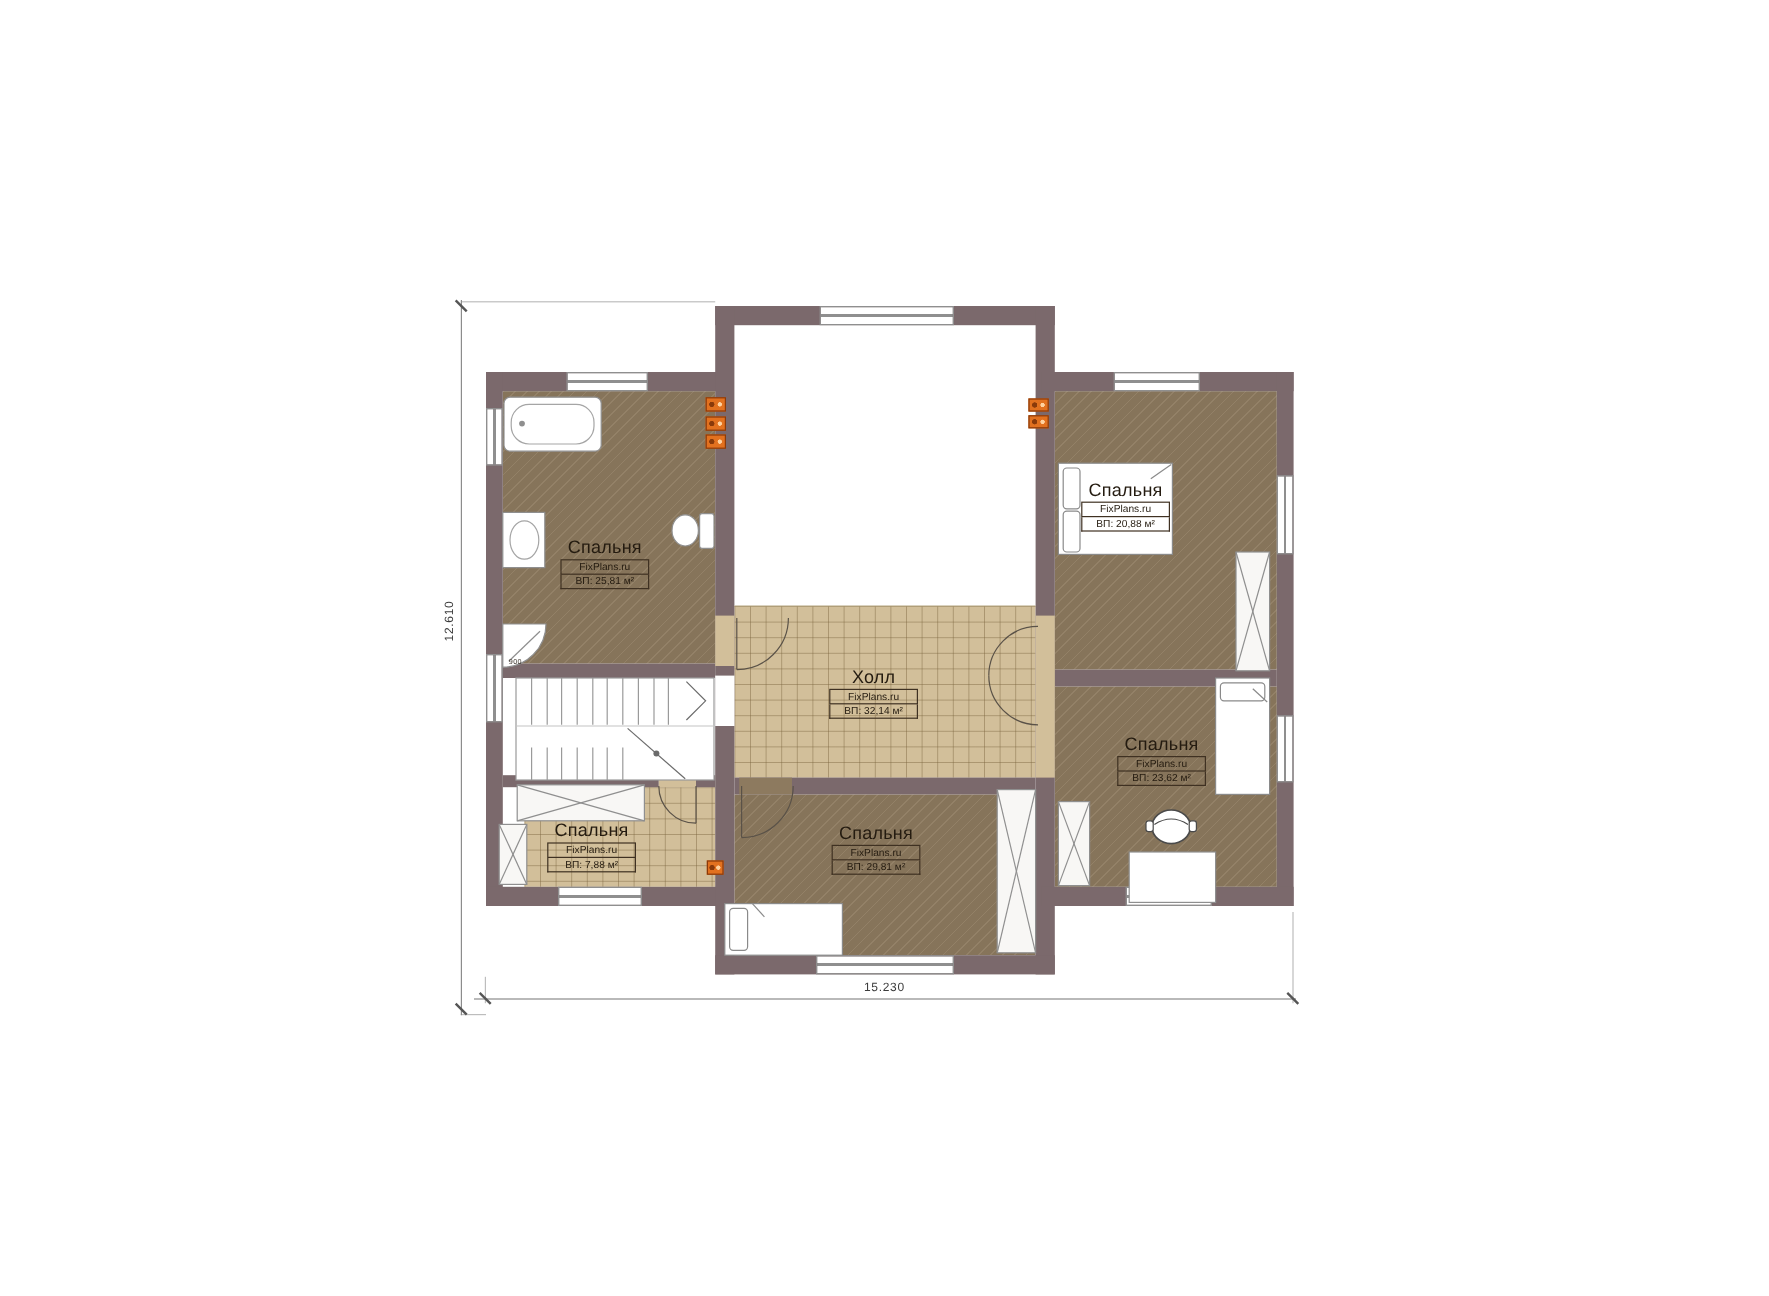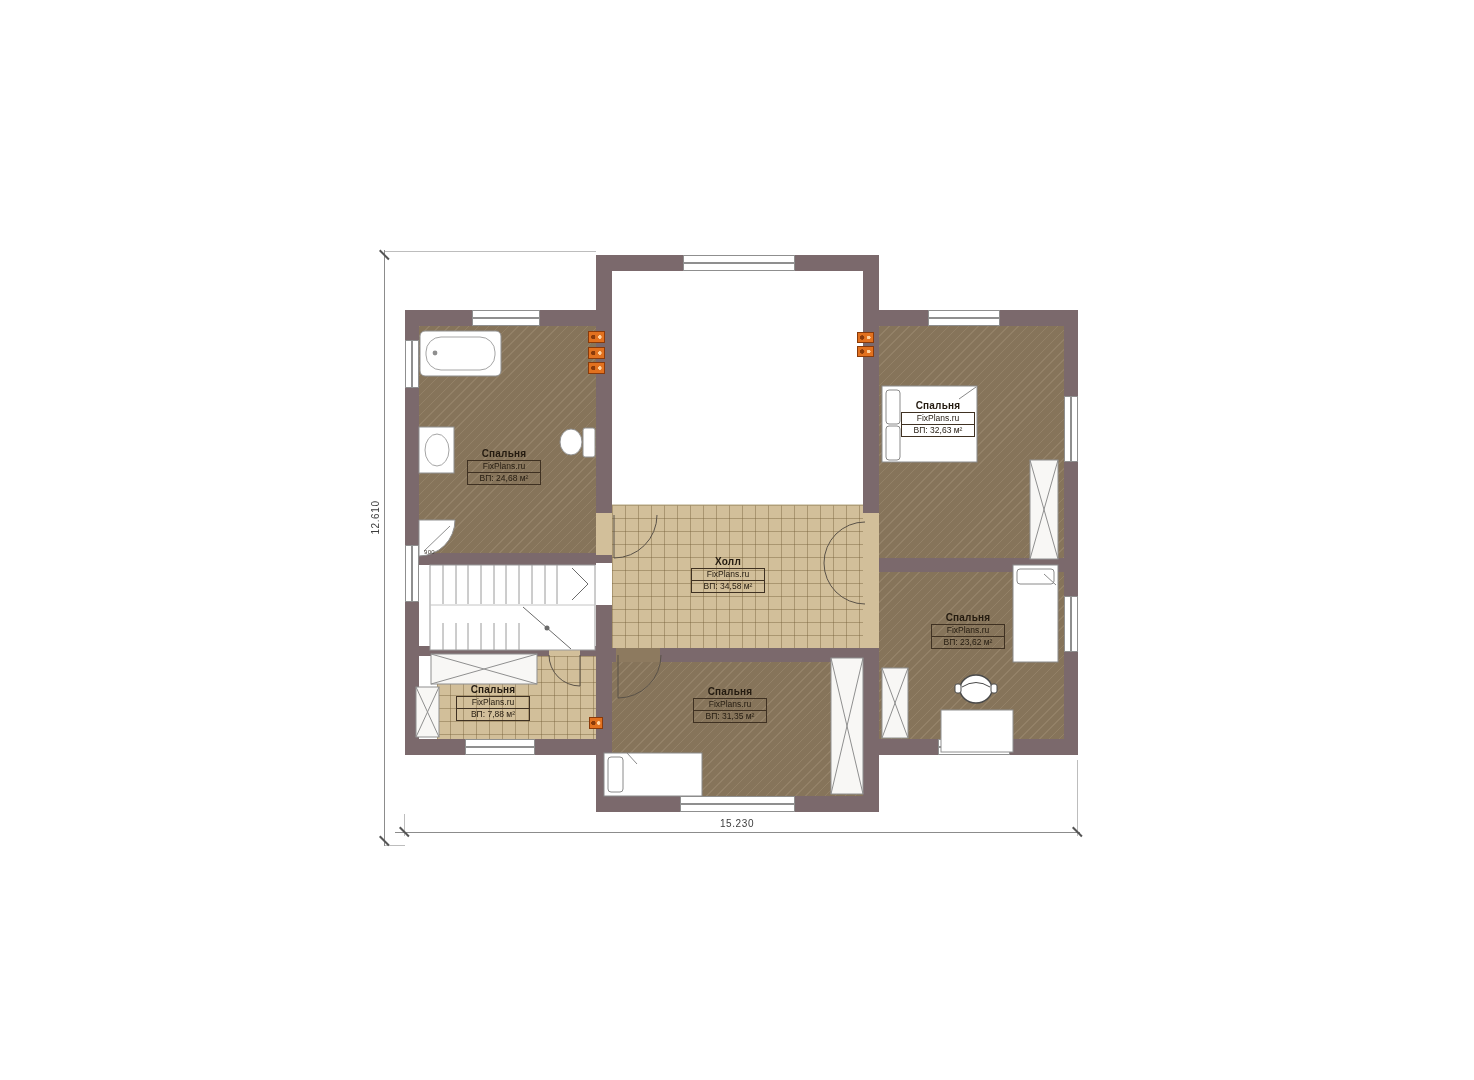--- a/index.html
+++ b/index.html
@@ -22,21 +22,21 @@
   .win-v{position:absolute;box-sizing:border-box;border:1px solid #8f8f8f;z-index:5;
     background:linear-gradient(90deg,#fff 42%, #8f8f8f 42%, #8f8f8f 58%, #fff 58%);}
 
   .vent{position:absolute;box-sizing:border-box;background:#e2711f;border:1px solid #8a3a0a;z-index:8;
     background-image:radial-gradient(circle at 28% 50%, #8a3a0a 2px, rgba(0,0,0,0) 2.4px),
                      radial-gradient(circle at 72% 50%, #ffd2a0 1.6px, rgba(0,0,0,0) 2px);}
 
   svg.overlay{position:absolute;left:0;top:0;z-index:6;pointer-events:none;}
 
   .room-label{position:absolute;width:74px;text-align:center;color:#241b10;z-index:9;}
-  .room-label .rname{font-size:10px;font-weight:bold;letter-spacing:.2px;margin-bottom:1px;}
+  .room-label .rname{font-size:15px;font-weight:normal;letter-spacing:.2px;margin-bottom:1px;}
   .room-label .box{display:block;border:1px solid #3f3122;font-size:8.5px;line-height:11px;padding:0 1px;
     white-space:nowrap;overflow:hidden;}
   .room-label .box.area{border-top:0;}
 
   .dimline{position:absolute;background:#8c8c8c;z-index:9;}
   .extline{position:absolute;background:#bdbdbd;z-index:2;}
   .tick{position:absolute;width:13px;height:1.5px;background:#555;z-index:9;}
   .rot45{transform:rotate(45deg);}
   .dim-label{position:absolute;font-size:10px;color:#3c3c3c;letter-spacing:.6px;text-align:center;z-index:9;}
   .dim-label.vert{transform:rotate(-90deg);}
@@ -217,45 +217,45 @@
       <g>
           <path d="M 865 522 A 41 41 0 0 0 824 563"></path>
           <path d="M 824 563 A 41 41 0 0 0 865 604"></path>
         </g>
     </g>
   </svg>
 
   <div class="room-label" style="left:467px;top:448px;">
     <div class="rname">Спальня</div>
     <span class="box">FixPlans.ru</span>
-    <span class="box area">ВП: 24,68 м²</span>
+    <span class="box area">ВП: 25,81 м²</span>
   </div>
 
   <div class="room-label" style="left:691px;top:556px;text-align:center;">
     <div class="rname">Холл</div>
     <span class="box">FixPlans.ru</span>
-    <span class="box area">ВП: 34,58 м²</span>
+    <span class="box area">ВП: 32,14 м²</span>
   </div>
 
   <div class="room-label" style="left:901px;top:400px;">
     <div class="rname">Спальня</div>
     <span class="box">FixPlans.ru</span>
-    <span class="box area">ВП: 32,63 м²</span>
+    <span class="box area">ВП: 20,88 м²</span>
   </div>
 
   <div class="room-label" style="left:931px;top:612px;">
     <div class="rname">Спальня</div>
     <span class="box">FixPlans.ru</span>
     <span class="box area">ВП: 23,62 м²</span>
   </div>
 
   <div class="room-label" style="left:693px;top:686px;">
     <div class="rname">Спальня</div>
     <span class="box">FixPlans.ru</span>
-    <span class="box area">ВП: 31,35 м²</span>
+    <span class="box area">ВП: 29,81 м²</span>
   </div>
 
   <div class="room-label" style="left:456px;top:684px;">
     <div class="rname">Спальня</div>
     <span class="box">FixPlans.ru</span>
     <span class="box area">ВП: 7,88 м²</span>
   </div>
 
   <div class="tiny-note" style="left:424px;top:549px;">900</div>
 

